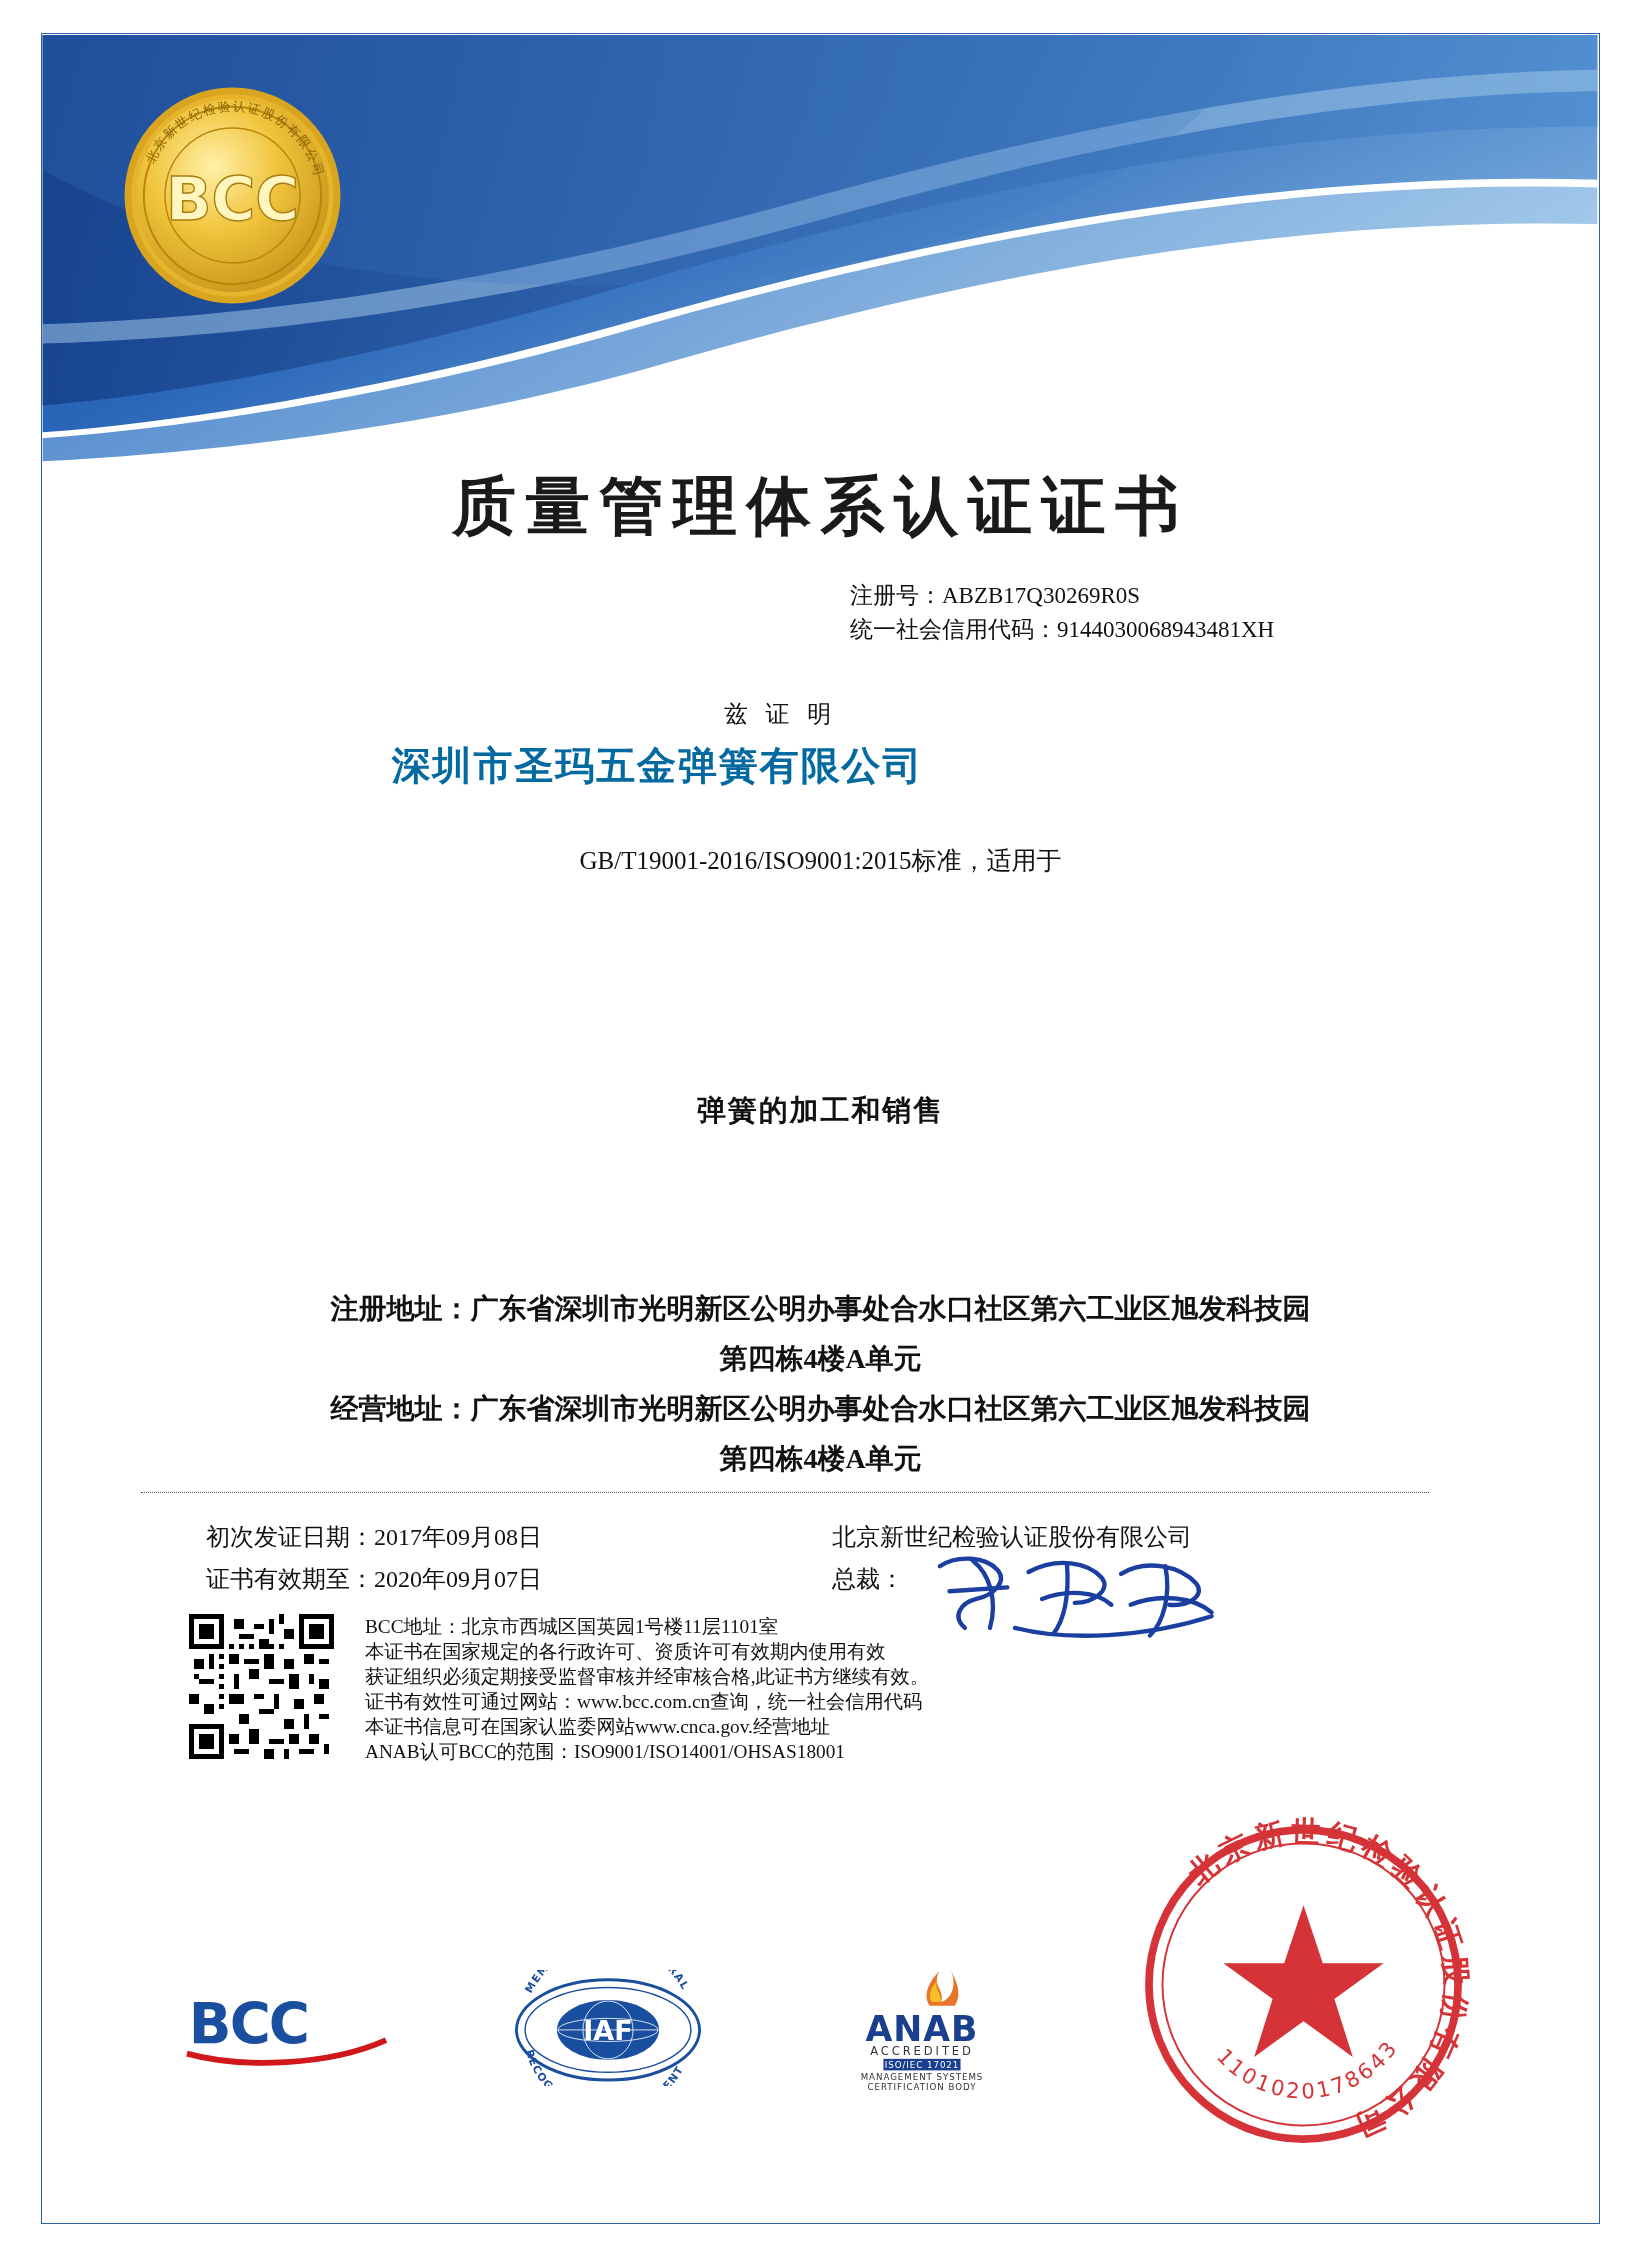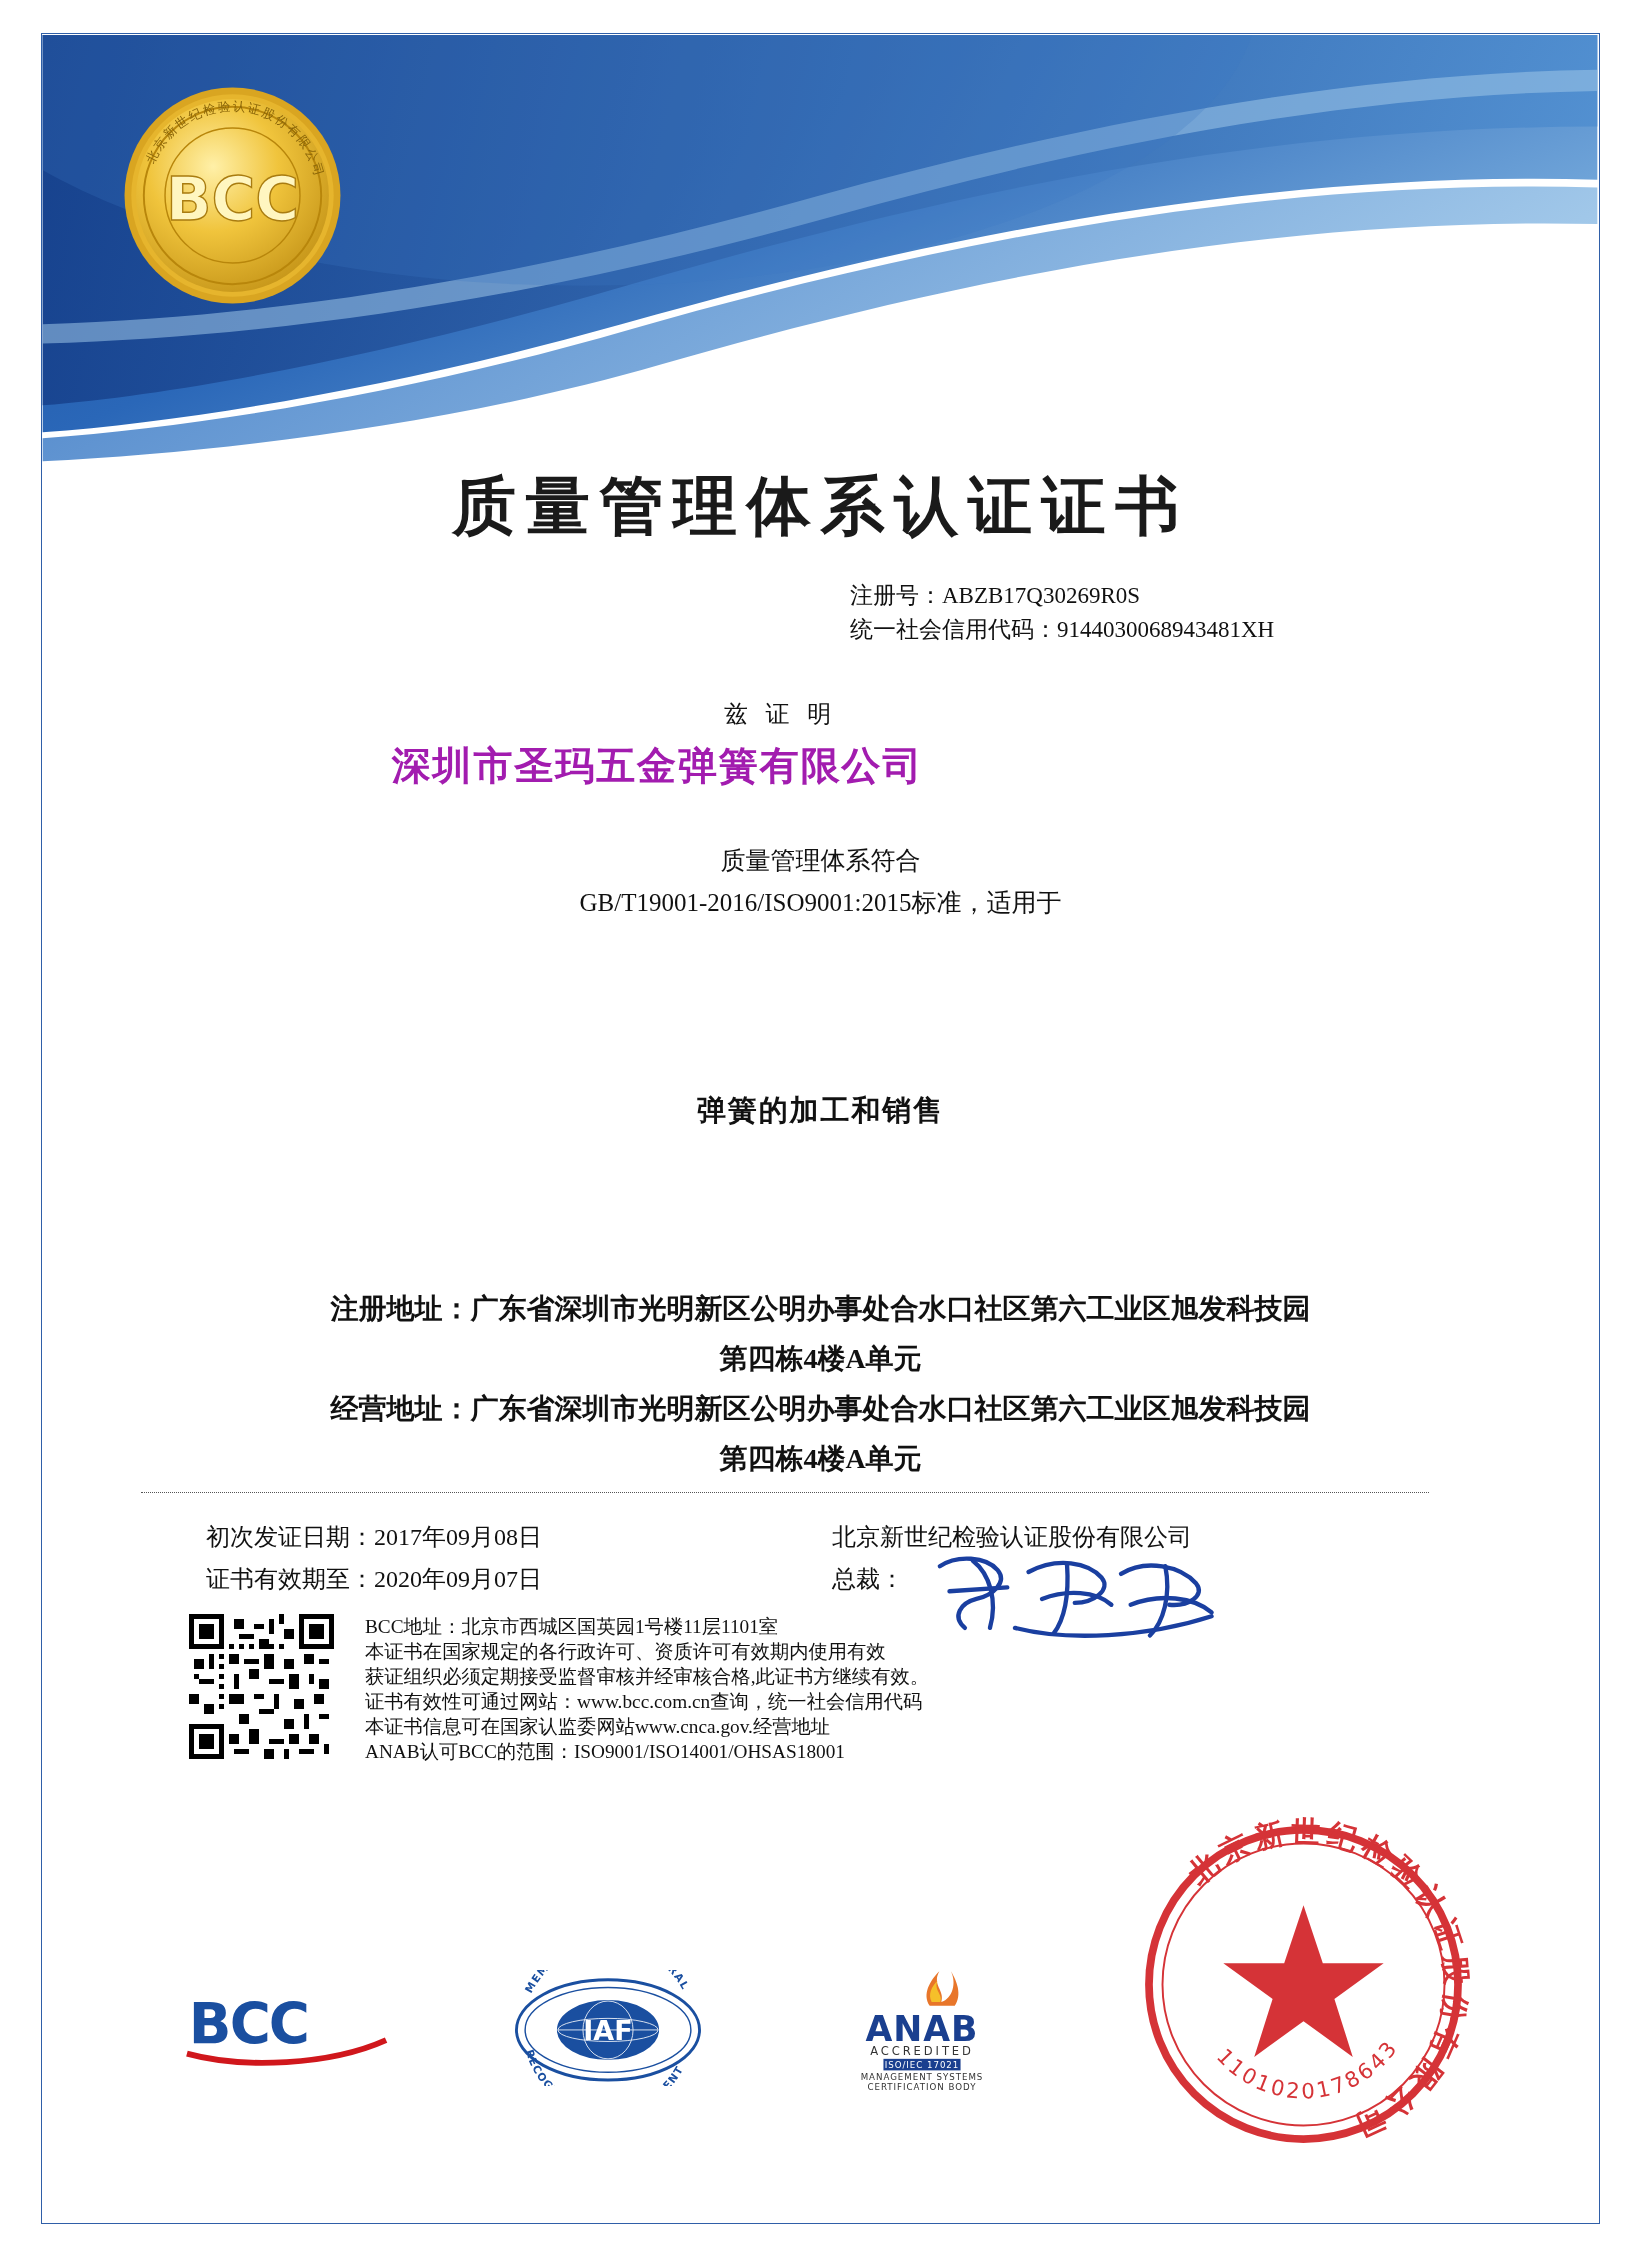--- a/index.html
+++ b/index.html
@@ -91,21 +91,21 @@
   .company {
     position: absolute;
     left: 0;
     top: 739px;
     width: 1315px;
     text-align: center;
     font-family: "DejaVu Sans", sans-serif;
     font-weight: bold;
     font-size: 39px;
     letter-spacing: 1.9px;
-    color: #a21caf;
+    color: #0369a1;
   }
 
   .conform {
     position: absolute;
     left: 0;
     top: 840px;
     width: 1641px;
     text-align: center;
     font-size: 25px;
     line-height: 42px;
@@ -297,21 +297,20 @@
     <div>
       <span>统一社会信用代码：</span><span>9144030068943481XH</span>
     </div>
   </div>
 
   <div class="hereby">兹 证 明</div>
 
   <div class="company">深圳市圣玛五金弹簧有限公司</div>
 
   <div class="conform">
-    <div>质量管理体系符合</div>
     <div>GB/T19001-2016/ISO9001:2015标准，适用于</div>
   </div>
 
   <div class="scope">弹簧的加工和销售</div>
 
   <div class="addresses">
     <div>注册地址：广东省深圳市光明新区公明办事处合水口社区第六工业区旭发科技园</div>
     <div>第四栋4楼A单元</div>
     <div>经营地址：广东省深圳市光明新区公明办事处合水口社区第六工业区旭发科技园</div>
     <div>第四栋4楼A单元</div>

